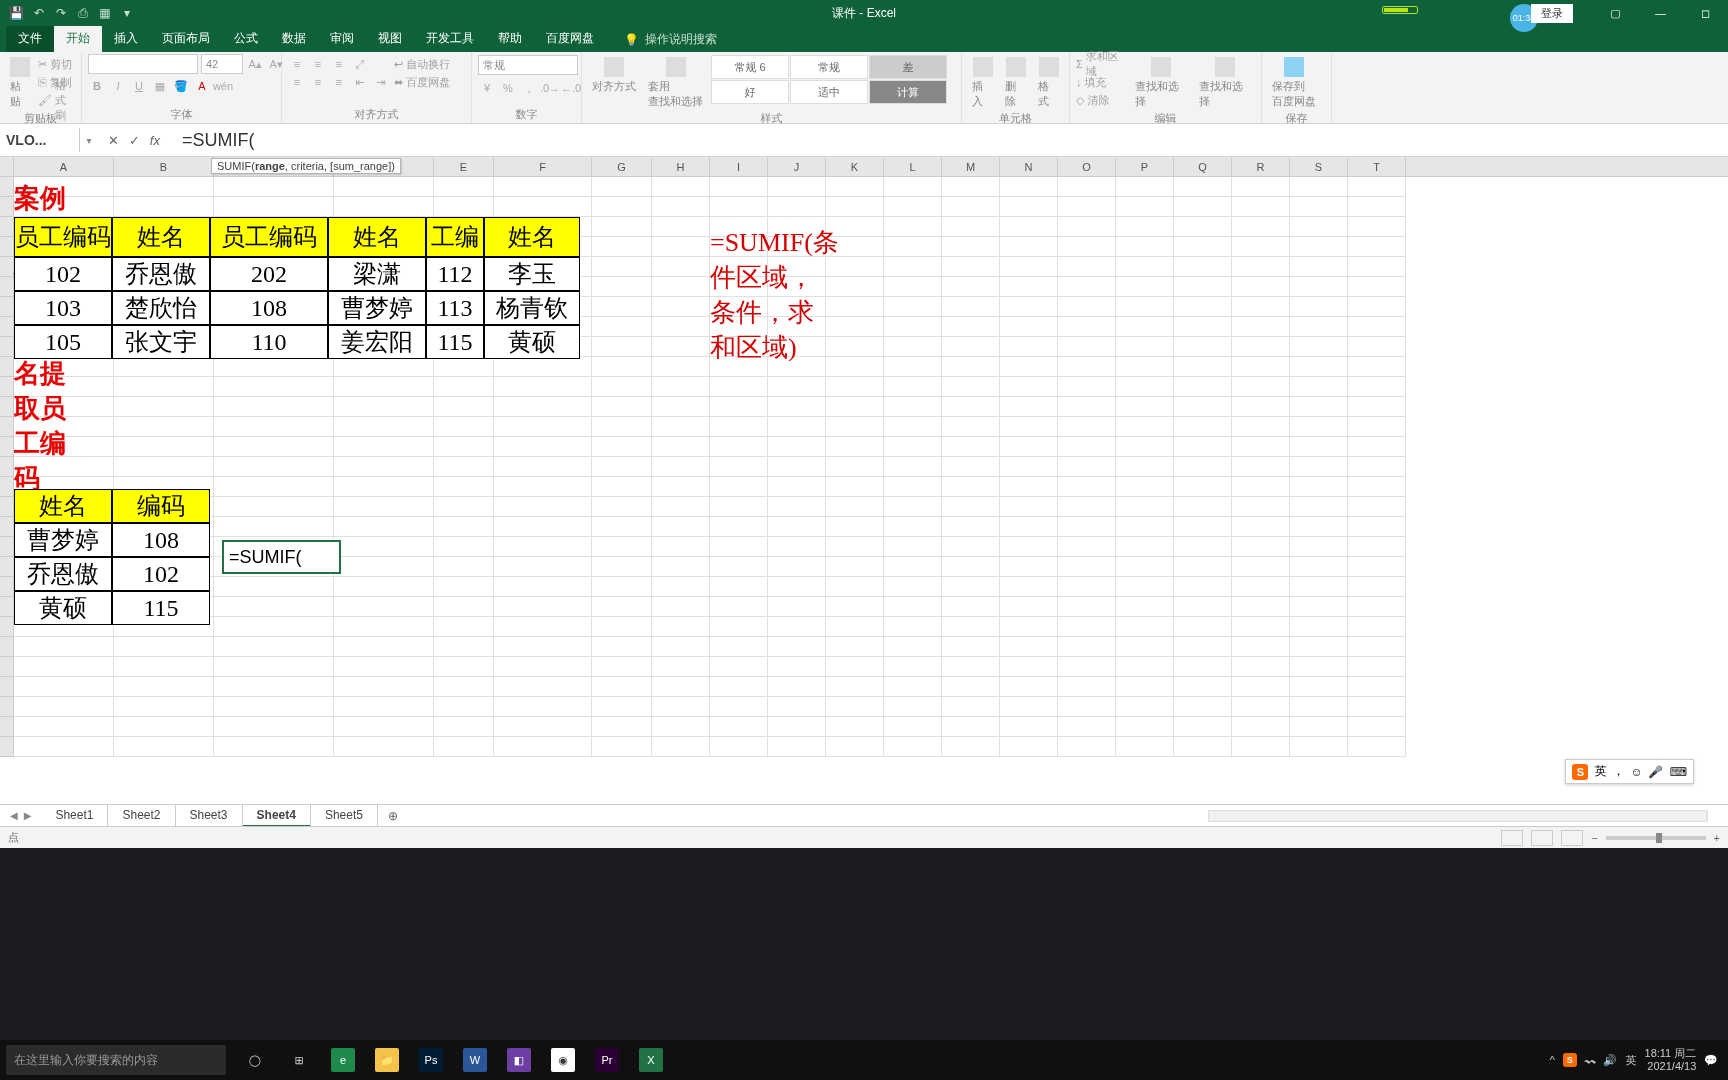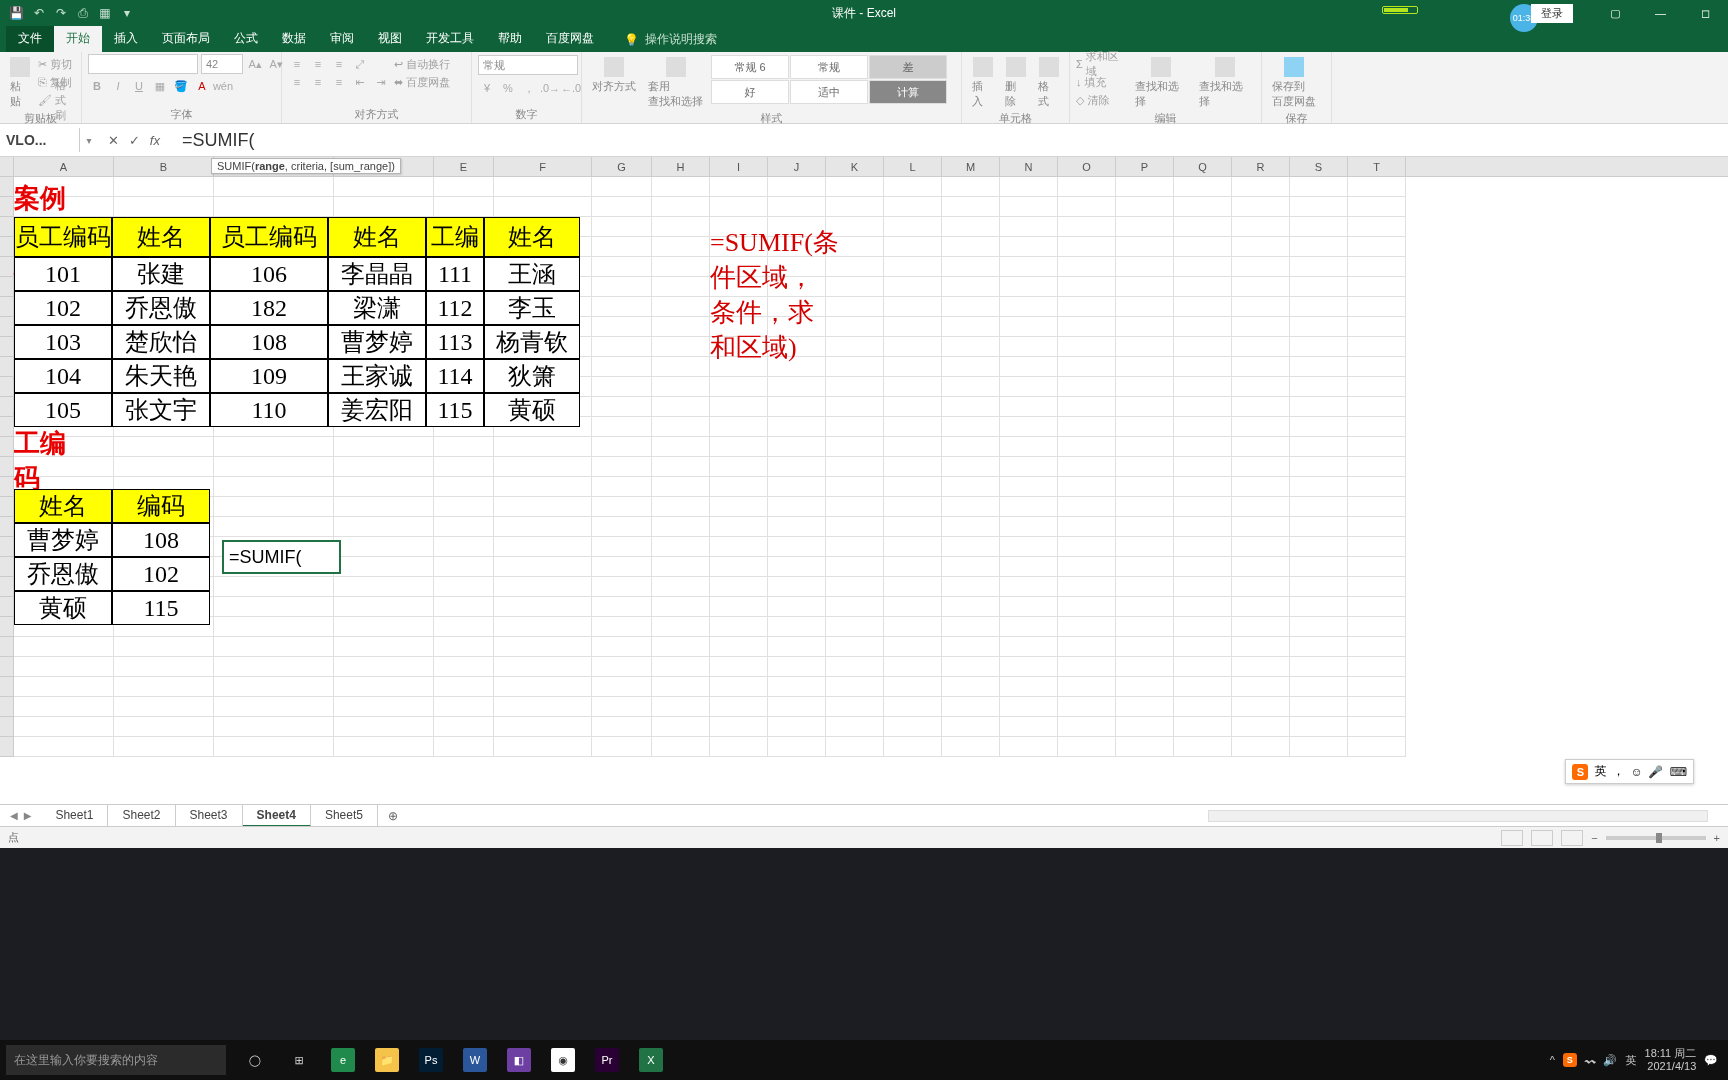--- a/index.html
+++ b/index.html
@@ -1020,50 +1020,34 @@
         <div class="yellow-header" style="width: 98px; height: 40px;">员工编码</div>
         <div class="yellow-header" style="width: 98px; height: 40px;">姓名</div>
         <div class="yellow-header" style="width: 118px; height: 40px;">员工编码</div>
         <div class="yellow-header" style="width: 98px; height: 40px;">姓名</div>
         <div class="yellow-header" style="width: 58px; height: 40px;">工编</div>
         <div class="yellow-header" style="width: 96px; height: 40px;">姓名</div>
       </div>
 
     <div id="tbl1" style="position:absolute; top:80px;">
         <div class="data-row">
-          <div class="data-cell" style="width: 98px; height: 34px;">101</div>
-          <div class="data-cell" style="width: 98px; height: 34px;">张建</div>
-          <div class="data-cell" style="width: 118px; height: 34px;">106</div>
-          <div class="data-cell" style="width: 98px; height: 34px;">李晶晶</div>
-          <div class="data-cell" style="width: 58px; height: 34px;">111</div>
-          <div class="data-cell" style="width: 96px; height: 34px;">王涵</div>
-        </div>
-        <div class="data-row">
           <div class="data-cell" style="width: 98px; height: 34px;">102</div>
           <div class="data-cell" style="width: 98px; height: 34px;">乔恩傲</div>
-          <div class="data-cell" style="width: 118px; height: 34px;">182</div>
+          <div class="data-cell" style="width: 118px; height: 34px;">202</div>
           <div class="data-cell" style="width: 98px; height: 34px;">梁潇</div>
           <div class="data-cell" style="width: 58px; height: 34px;">112</div>
           <div class="data-cell" style="width: 96px; height: 34px;">李玉</div>
         </div>
         <div class="data-row">
           <div class="data-cell" style="width: 98px; height: 34px;">103</div>
           <div class="data-cell" style="width: 98px; height: 34px;">楚欣怡</div>
           <div class="data-cell" style="width: 118px; height: 34px;">108</div>
           <div class="data-cell" style="width: 98px; height: 34px;">曹梦婷</div>
           <div class="data-cell" style="width: 58px; height: 34px;">113</div>
           <div class="data-cell" style="width: 96px; height: 34px;">杨青钦</div>
-        </div>
-        <div class="data-row">
-          <div class="data-cell" style="width: 98px; height: 34px;">104</div>
-          <div class="data-cell" style="width: 98px; height: 34px;">朱天艳</div>
-          <div class="data-cell" style="width: 118px; height: 34px;">109</div>
-          <div class="data-cell" style="width: 98px; height: 34px;">王家诚</div>
-          <div class="data-cell" style="width: 58px; height: 34px;">114</div>
-          <div class="data-cell" style="width: 96px; height: 34px;">狄箫</div>
         </div>
         <div class="data-row">
           <div class="data-cell" style="width: 98px; height: 34px;">105</div>
           <div class="data-cell" style="width: 98px; height: 34px;">张文宇</div>
           <div class="data-cell" style="width: 118px; height: 34px;">110</div>
           <div class="data-cell" style="width: 98px; height: 34px;">姜宏阳</div>
           <div class="data-cell" style="width: 58px; height: 34px;">115</div>
           <div class="data-cell" style="width: 96px; height: 34px;">黄硕</div>
         </div>
       </div>

